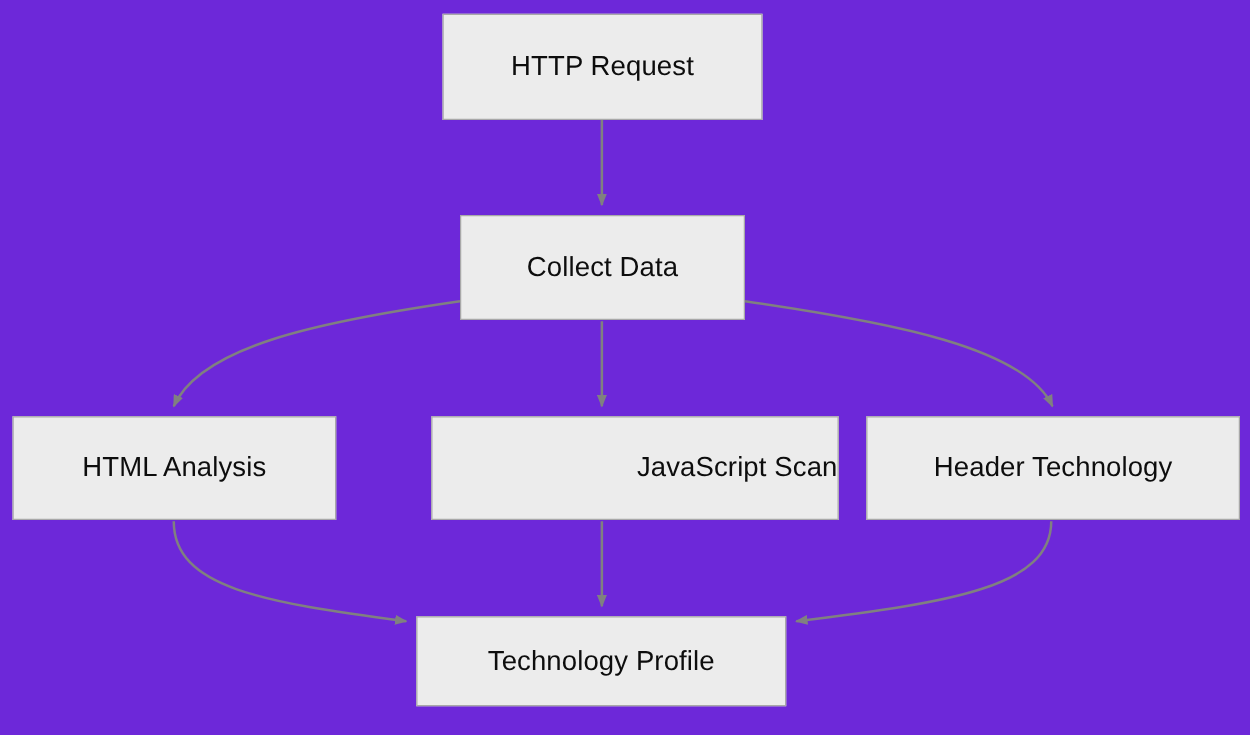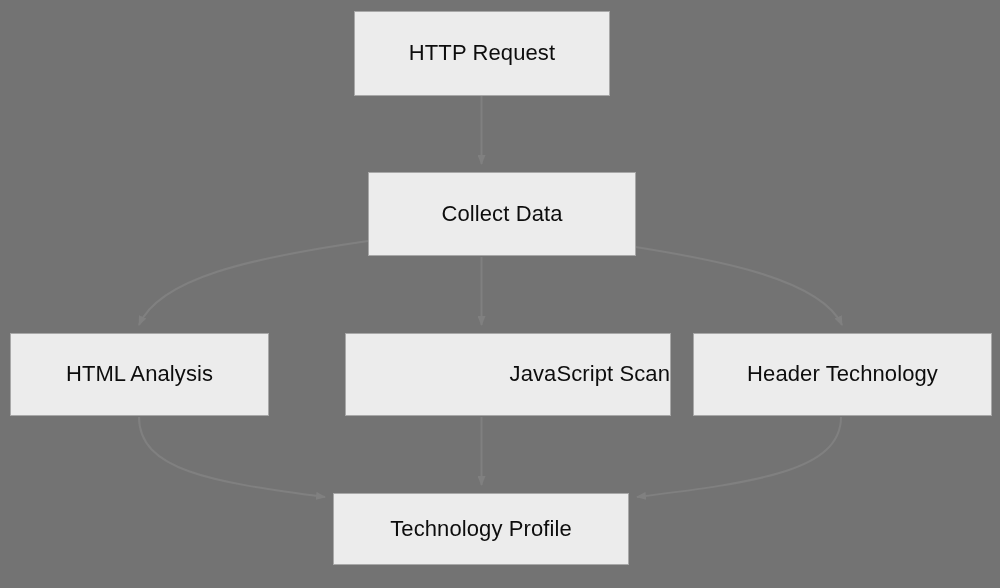--- a/index.html
+++ b/index.html
@@ -5,21 +5,21 @@
 <style>
   html, body {
     margin: 0;
     padding: 0;
     background: #000000;
   }
   #stage {
     position: relative;
     width: 1000px;
     height: 588px;
-    background: #737373;
+    background: #6d28d9;
     overflow: hidden;
     font-family: "Liberation Sans", sans-serif;
   }
   #edge-layer {
     position: absolute;
     left: 0;
     top: 0;
     width: 1000px;
     height: 588px;
   }
@@ -61,21 +61,21 @@
         <path d="M 139 417 C 139 470 210 482 325 497" stroke="#808080" stroke-width="2" fill="none" marker-end="url(#arrowhead)"></path>
         <path d="M 481.5 417 L 481.5 485" stroke="#808080" stroke-width="2" fill="none" marker-end="url(#arrowhead)"></path>
         <path d="M 841 417 C 841 470 760 482 637 497" stroke="#808080" stroke-width="2" fill="none" marker-end="url(#arrowhead)"></path>
       </g>
   </svg>
 
   <div class="node" style="left: 354px; top: 11px; width: 256px; height: 85px;">
     <span class="node-label">HTTP Request</span>
   </div>
 
-  <div class="node" style="left: 368px; top: 172px; width: 268px; height: 84px;">
+  <div class="node" style="left: 368px; top: 172px; width: 228px; height: 84px;">
     <span class="node-label">Collect Data</span>
   </div>
 
   <div class="node" style="left: 10px; top: 333px; width: 259px; height: 83px; align-items: center;">
     <span class="node-label">HTML Analysis</span>
   </div>
 
   <div class="node" style="left: 345px; top: 333px; width: 326px; height: 83px; justify-content: flex-end;">
     <span class="node-label">JavaScript Scan</span>
   </div>

